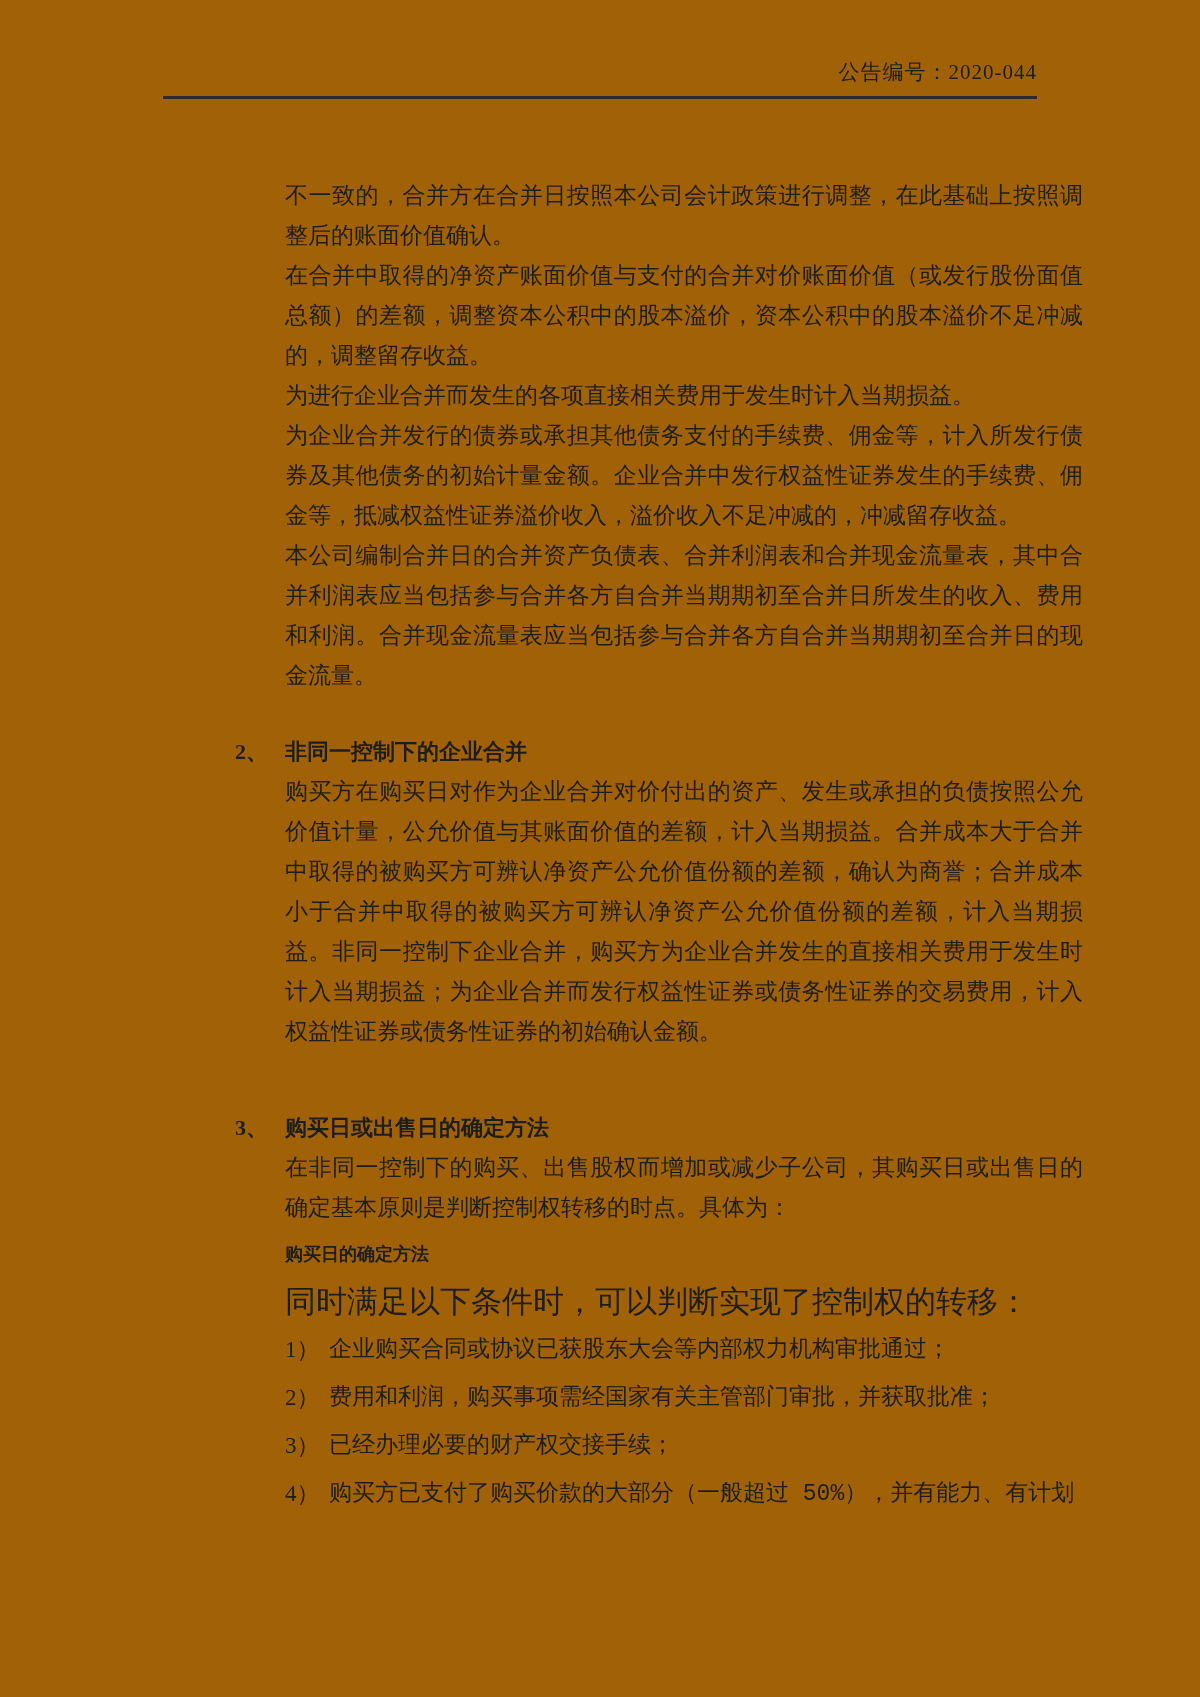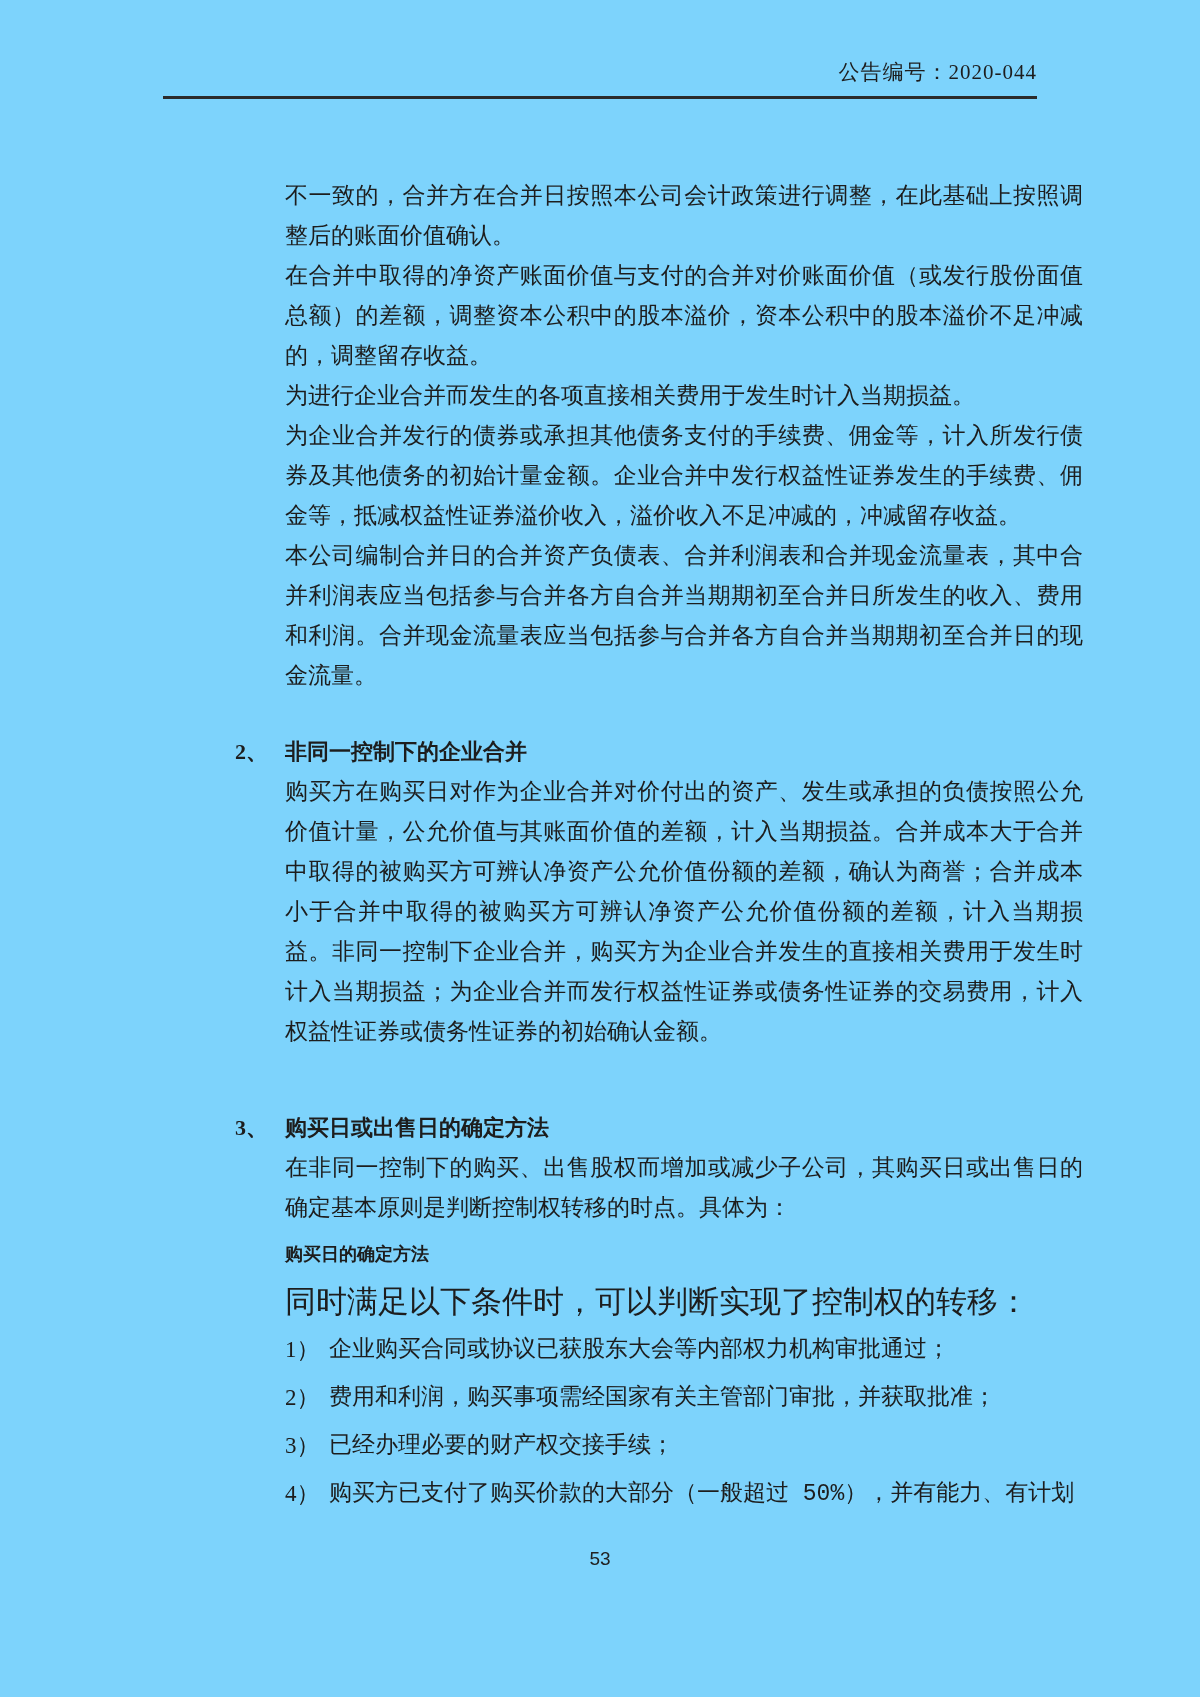--- a/index.html
+++ b/index.html
@@ -5,21 +5,21 @@
   html, body {
     margin: 0;
     padding: 0;
     background: #ffffff;
   }
   .page {
     position: relative;
     width: 1200px;
     height: 1697px;
     margin: 0 auto;
-    background: #7dd3fc;
+    background: #a16207;
     font-family: "Liberation Serif", "DejaVu Serif", serif;
     color: #1d1d1d;
     overflow: hidden;
   }
   .doc-header {
     position: absolute;
     top: 0;
     left: 163px;
     right: 163px;
     padding: 58px 0 10px 0;
@@ -153,15 +153,14 @@
         </li>
         <li>
           <span class="li-num">4）</span>
           <span class="li-text">购买方已支付了购买价款的大部分（一般超过 50%），并有能力、有计划</span>
         </li>
       </ul>
     </div>
 
   </div>
 
-  <div class="footer-pagenum">53</div>
 
 </div>
 
 </body></html>

